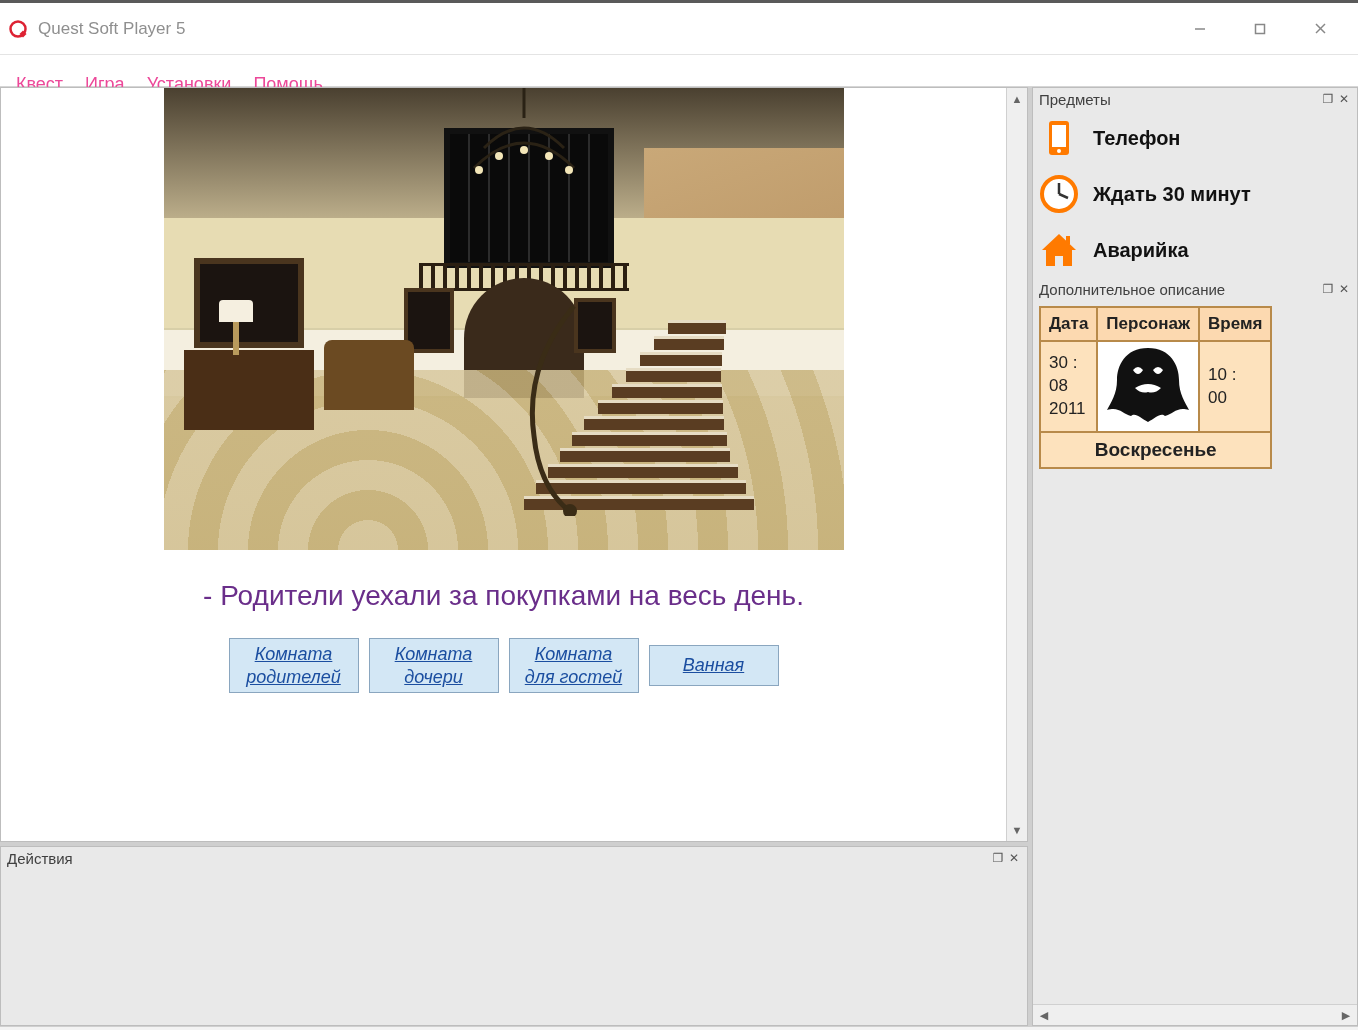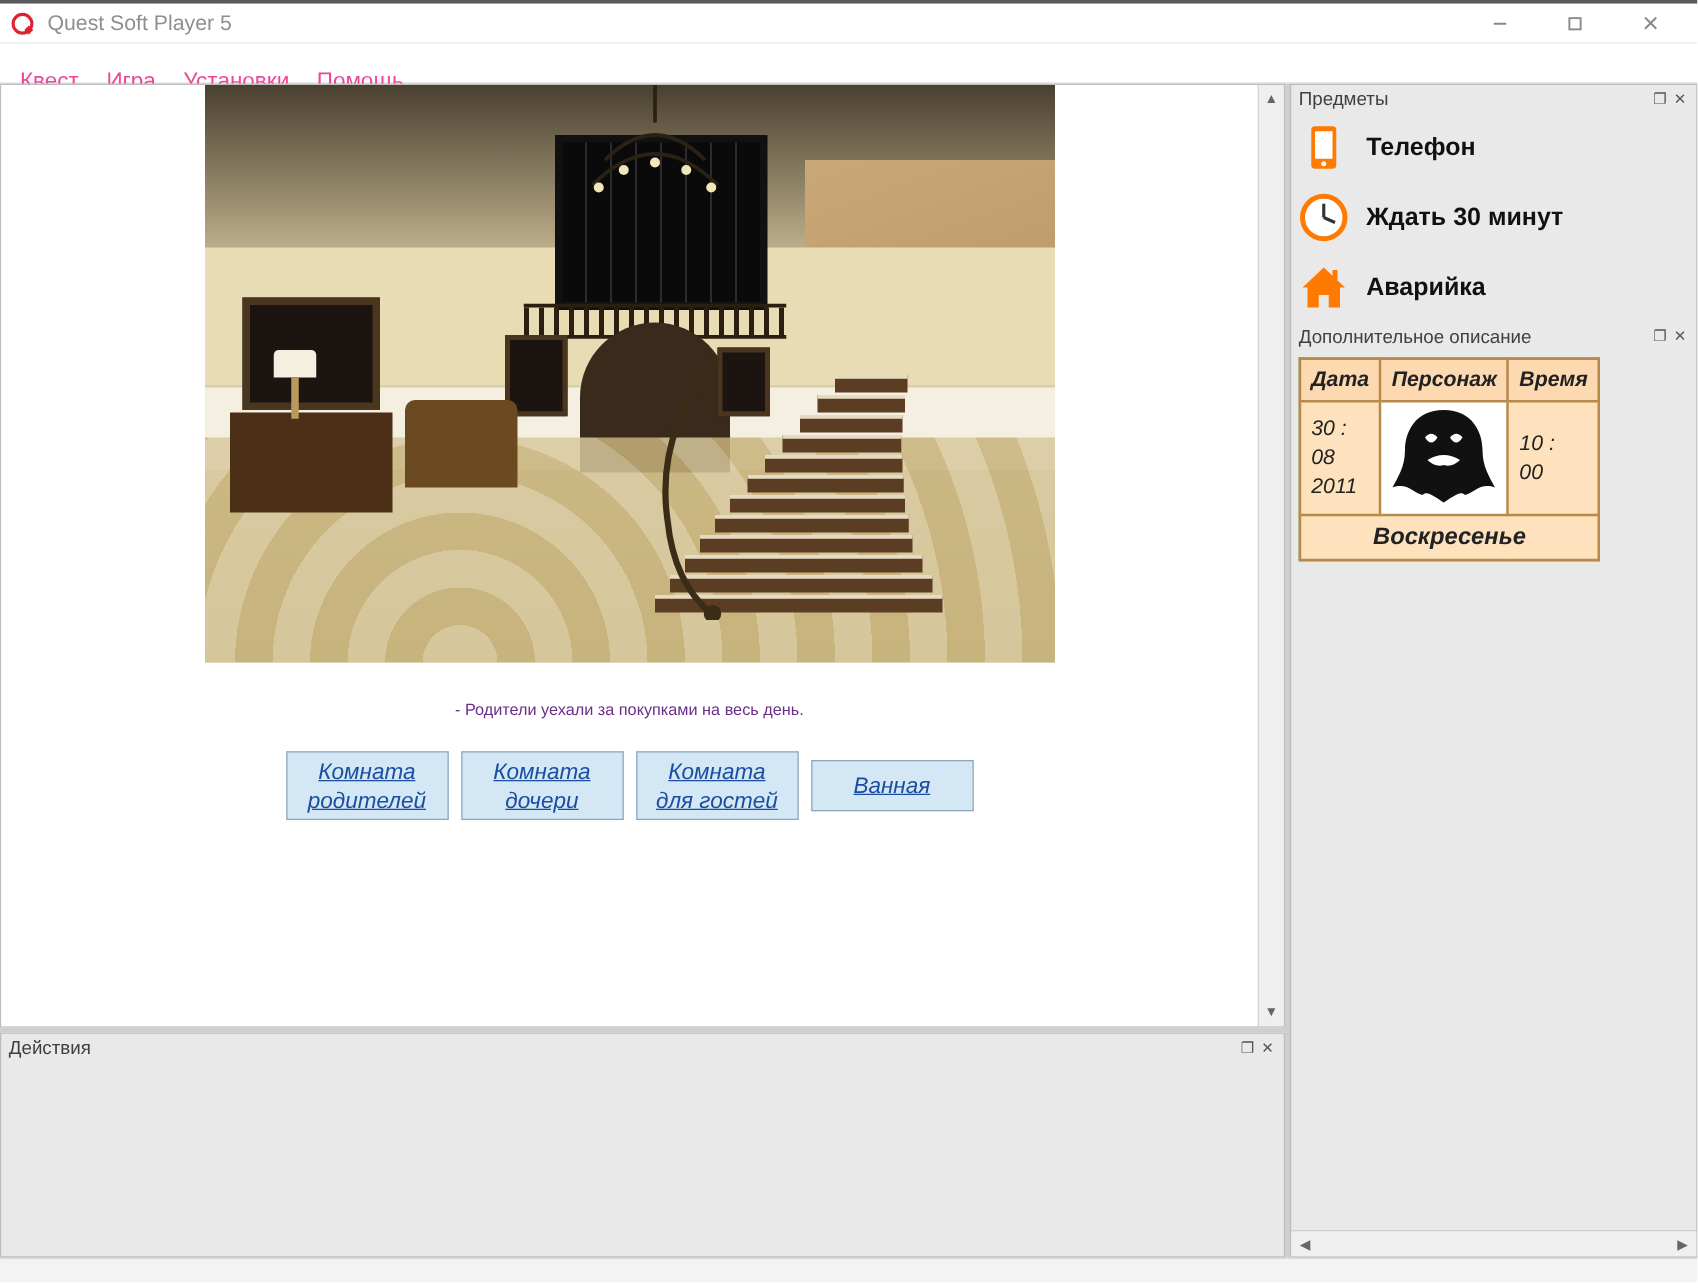--- a/index.html
+++ b/index.html
@@ -1,18 +1,18 @@
 <!DOCTYPE html>
 <html><head>
 <meta charset="utf-8">
 <style>
   * { box-sizing: border-box; margin: 0; padding: 0; }
   html, body { width: 1358px; height: 1030px; font-family: "Segoe UI", Tahoma, sans-serif; background: #fff; overflow: hidden; }
   .chrome-top { height: 3px; background: #5a5a5a; }
-  .titlebar { height: 32px; background: #fff; display: flex; align-items: center; padding: 0 8px; border-bottom: 1px solid #e4e4e4; }
+  .titlebar { height: 52px; background: #fff; display: flex; align-items: center; padding: 0 8px; border-bottom: 1px solid #e4e4e4; }
   .titlebar .icon { width: 20px; height: 20px; margin-right: 10px; display:flex; align-items:center; justify-content:center;}
   .titlebar .title { color: #8f8f8f; font-size: 17px; }
   .winbtns { margin-left: auto; display: flex; gap: 0; }
   .winbtn { width: 60px; height: 36px; display:flex; align-items:center; justify-content:center; color:#888;}
   .menubar { height: 32px; background:#fff; display:flex; align-items:center; padding: 0 6px; gap: 2px; border-bottom:1px solid #d6d6d6;}
   .menubar .menuitem { padding: 4px 10px; color:#ec4899; font-size:18px; cursor:default;margin-top:28px;}
   .workspace { position: relative; height: calc(1030px - 3px - 36px - 32px - 20px); display:flex; }
   .left-col { width: 1028px; display:flex; flex-direction:column; }
   .main-pane { flex:1; position:relative; background:#e9e9e9; border:1px solid #bdbdbd; display:flex;}
   .main-inner { flex:1; background:#fff; margin:0; position:relative; overflow:hidden;}
@@ -33,36 +33,36 @@
   .scene-img .painting1{position:absolute; top:170px; left:30px; width:110px; height:90px; background:#1b1410; border:6px solid #4a351e;}
   .scene-img .painting2{position:absolute; top:200px; left:240px; width:50px; height:65px; background:#1b1410; border:4px solid #4a351e;}
   .scene-img .painting3{position:absolute; top:210px; left:410px; width:42px; height:55px; background:#1b1410; border:4px solid #4a351e;}
   .scene-img .mural{position:absolute; top:60px; right:0; width:200px; height:250px; background:linear-gradient(160deg,#c9a878,#b58f5e);}
   .scene-img .chest{position:absolute; bottom:120px; left:20px; width:130px; height:80px; background:#4a2e16;}
   .scene-img .chair{position:absolute; bottom:140px; left:160px; width:90px; height:70px; background:#6b4a22; border-radius:8px 8px 0 0;}
   .scene-img .lamp{position:absolute; bottom:195px; left:55px; width:34px; height:55px;}
   .scene-img .lamp .shade{width:34px;height:22px;background:#f5efe0;border-radius:4px 4px 0 0;}
   .scene-img .lamp .base{width:6px;height:33px;background:#b89a5c;margin:0 auto;}
   .scene-img .step { position:absolute; background:#5a3d22; border-top:3px solid #e6dcc4; height:14px;}
-  .narration { text-align:center; color:#6a2e8a; font-size:13px; margin: 30px 0 18px; }
+  .narration { text-align:center; color:#6a2e8a; font-size:28px; margin: 30px 0 18px; }
   .btn-grid { display:flex; justify-content:center;font-style:italic; }
   .btn-grid table { border-collapse:separate; border-spacing: 10px 8px; }
   .navbtn { display:inline-block; min-width:130px; padding: 8px 14px; text-align:center; border:1px solid #8aa6bf; background:#d3e7f5; color:#1b4ea0; font-size:18px; text-decoration:underline; line-height:1.25; cursor:pointer;}
   .navbtn.tall { padding: 4px 14px; }
   .navbtn.yellow { background:#faf4d0; border-color:#c7bd87;}
   .actions-pane { height: 180px; background:#e9e9e9; border:1px solid #bdbdbd; position:relative;}
   .pane-header { height:22px; font-size:15px; color:#404040; padding:1px 6px; display:flex; align-items:center;}
   .pane-header .hicons { margin-left:auto; display:flex; gap:2px;}
   .hicon { width:14px; height:14px; font-size:12px; color:#555; display:flex; align-items:center; justify-content:center; cursor:default;}
   .right-col { flex:1; background:#e9e9e9; border:1px solid #bdbdbd; display:flex; flex-direction:column; position:relative;}
   .items-pane .item { display:flex; align-items:center; gap:12px; padding:6px 4px; }
   .items-pane .item .lbl { font-size:20px; font-weight:700; color:#111;}
   .item-icon { width:44px; height:44px; display:flex; align-items:center; justify-content:center;}
   .desc-pane { }
-  .info-table { margin:6px; border:2px solid #b88a4a; border-collapse:collapse; background:#4d7c0f;font-style:italic;}
+  .info-table { margin:6px; border:2px solid #b88a4a; border-collapse:collapse; background:#4d7c0f;}
   .info-table th, .info-table td { border:2px solid #b88a4a; background:#fcd9b0; font-size:17px; color:#222; text-align:center; padding:6px 8px;}
   .info-table td { background:#fde2bd; }
   .info-table td.char { background:#fff; padding:2px;}
   .info-table .dayrow td { font-weight:700; font-size:19px; }
   .ghost { width:86px; height:80px; }
   .hscroll-bottom { position:absolute; left:0; right:0; bottom:0; height:21px; background:#efefef; border-top:1px solid #d0d0d0; display:flex;}
   .hscroll-bottom .arrow { width:22px; display:flex; align-items:center; justify-content:center; color:#666; font-size:11px;}
   .hscroll-bottom .track { flex:1; }
   .statusbar { height:20px; background:#f3f3f3; border-top:1px solid #cfcfcf;}
   .sep { height:4px; background:#cfcfcf; cursor:row-resize;}

